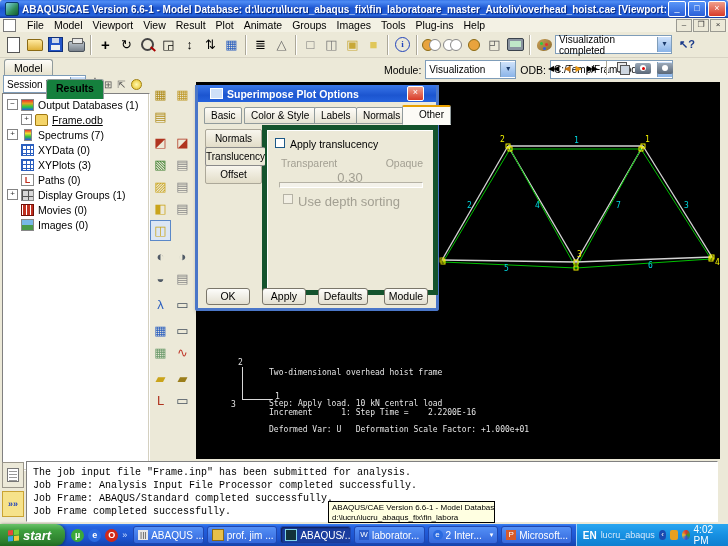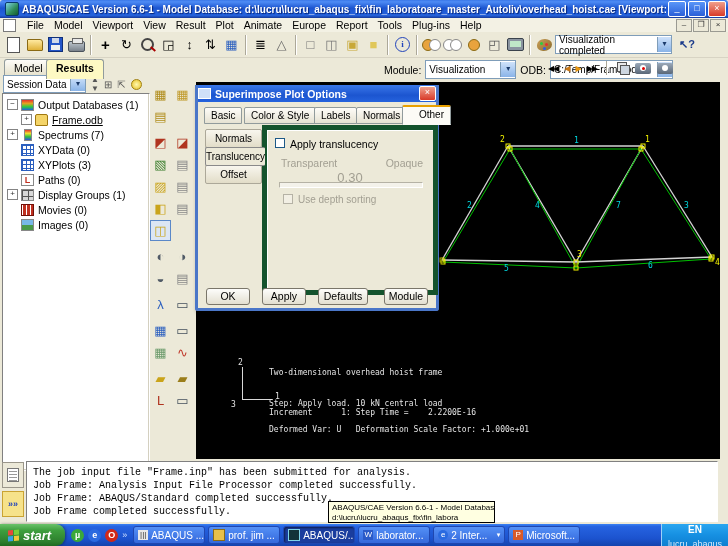--- a/index.html
+++ b/index.html
@@ -51,21 +51,21 @@
   .palette-ic:before{content:"";position:absolute;left:3px;top:3px;width:3px;height:3px;border-radius:50%;background:#2ecc40;box-shadow:5px 1px 0 #e83030,3px 5px 0 #3060e8;}
   .combo{height:17px;background:#fff;border:1px solid #7f9db9;display:flex;align-items:center;
     font-size:10px;padding-left:3px;}
   .combo .arrow{margin-left:auto;width:14px;height:15px;background:linear-gradient(#cfe2fa,#8ab4e8);
     border-left:1px solid #7f9db9;text-align:center;line-height:14px;font-size:8px;color:#1a3a6a;}
   
   #contextbar{left:0;top:58px;width:728px;height:24px;}
   .wtab{position:absolute;top:1px;height:17px;padding:0 9px;line-height:17px;font-size:10.5px;
     border:1px solid #919b9c;border-bottom:none;border-radius:3px 3px 0 0;
     background:linear-gradient(#fdfcf8,#e4dfc8);}
-  .wtab.active{background:#fef9c3;height:19px;z-index:2;font-weight:bold;}
+  .wtab.active{background:#15803d;height:19px;z-index:2;font-weight:bold;margin-top:20px;}
   #modulebar{position:absolute;left:384px;top:2px;display:flex;align-items:center;gap:4px;}
   #animctrl{position:absolute;left:548px;top:3px;display:flex;align-items:center;gap:6px;}
   .anim-g{font-size:8px;letter-spacing:-1px;}
   .cam{width:16px;height:11px;background:linear-gradient(#9aa8b8,#5a6878);border-radius:2px;position:relative;}
   .cam:before{content:"";position:absolute;left:5px;top:2px;width:6px;height:6px;border-radius:50%;background:#fff;}
   .cam.rec:after{content:"";position:absolute;left:7px;top:4px;width:3px;height:3px;border-radius:50%;background:#d00;}
   .copy-ic{width:12px;height:12px;position:relative;}
   .copy-ic:before,.copy-ic:after{content:"";position:absolute;width:8px;height:8px;background:#e8e8e8;border:1px solid #555;}
   .copy-ic:after{left:3px;top:3px;background:#cdd6e0;}
   
@@ -101,21 +101,21 @@
   .tbx.hl{border:1px solid #5a88c8;background:#dce6f4;box-sizing:border-box;}
   .tbx.gap{margin-top:4px;}
   
   #viewport{left:196px;top:82px;width:524px;height:377px;background:#000;overflow:hidden;}
   .vtext{position:absolute;color:#e4e4e4;font-family:"DejaVu Sans Mono",monospace;font-size:8px;white-space:pre;}
   .triad-line{position:absolute;background:#d8d8d8;}
   
   #dialog{left:195px;top:85px;width:238px;height:223px;background:#ece9d8;
     border:3px solid #4a76c8;border-top:none;border-radius:0 0 3px 3px;z-index:20;box-shadow:2px 2px 4px rgba(0,0,0,.45);}
   #dlg-title{height:17px;background:linear-gradient(180deg,#3a77e8,#1c55d0 60%,#2563dd);display:flex;
-    align-items:center;padding:0 0;}
+    align-items:center;padding:0 12px;}
   #dlg-icon{width:11px;height:9px;background:#cfe0f8;border:1px solid #fff;margin-right:4px;}
   #dlg-title-text{color:#fff;font-weight:bold;font-size:10.5px;flex:1;}
   #dlg-close{width:15px;height:13px;background:linear-gradient(#f0a08c,#d83a28);border:1px solid #fff;
     border-radius:2px;color:#fff;font-size:9px;line-height:11px;text-align:center;}
   .dtab{position:absolute;height:15px;line-height:15px;padding:0 6px;font-size:10px;top:22px;
     border:1px solid #919b9c;background:linear-gradient(#fdfcf8,#e6e2d2);border-radius:2px 2px 0 0;}
   .dtab.active{height:17px;top:20px;background:#fcfbf6;border-bottom-color:#fcfbf6;z-index:3;
     border-top:2px solid #e8a000;padding-left:16px;}
   .stab{position:absolute;left:7px;width:55px;height:17px;line-height:17px;text-align:center;font-size:10px;
     border:1px solid #aca899;background:linear-gradient(#f8f6ee,#e2ddc8);border-radius:2px;}
@@ -153,21 +153,21 @@
   .flag i{display:block;}
   #quick{display:flex;align-items:center;gap:4px;margin:0 6px;}
   .ql{width:13px;height:13px;border-radius:50%;color:#fff;font-size:9px;line-height:13px;text-align:center;font-weight:bold;}
   #tasks{display:flex;gap:3px;flex:1;margin-right:4px;}
   .task{height:18px;flex:1;max-width:72px;min-width:0;border-radius:3px;display:flex;align-items:center;gap:3px;
     padding:0 4px;color:#fff;font-size:10px;white-space:nowrap;overflow:hidden;
     background:linear-gradient(#5490f6,#3468dc);border:1px solid #1f47b0;box-sizing:border-box;}
   .task.active{background:#1a3d9e;box-shadow:inset 1px 1px 2px rgba(0,0,0,.5);}
   .tic{width:10px;height:10px;flex:none;font-size:8px;line-height:10px;text-align:center;color:#fff;}
   #tray{height:22px;background:linear-gradient(180deg,#2aa6f0 0%,#1690e2 50%,#0f7fd0 100%);
-    border-left:1px solid #9ed0f8;display:flex;align-items:center;gap:4px;padding:0 6px;color:#fff;flex-direction:column;}
+    border-left:1px solid #9ed0f8;display:flex;align-items:center;gap:4px;padding:0 6px;color:#fff;}
   .tray-ic{width:10px;height:10px;border-radius:50%;font-size:8px;line-height:10px;text-align:center;}
 </style>
 </head>
 <body>
 
 <div id="screen">
 
   <div id="titlebar" class="abs">
     <div id="app-icon"></div>
     <div id="title-text">ABAQUS/CAE Version 6.6-1 - Model Database: d:\lucru\lucru_abaqus_fix\fin_laboratoare_master_Autoliv\overhead_hoist.cae [Viewport: 1]</div>
@@ -178,22 +178,22 @@
 
   <div id="menubar" class="abs">
     <div id="child-icon"></div>
     <span class="menu-item">File</span>
     <span class="menu-item">Model</span>
     <span class="menu-item">Viewport</span>
     <span class="menu-item">View</span>
     <span class="menu-item">Result</span>
     <span class="menu-item">Plot</span>
     <span class="menu-item">Animate</span>
-    <span class="menu-item">Europe</span>
-    <span class="menu-item">Report</span>
+    <span class="menu-item">Groups</span>
+    <span class="menu-item">Images</span>
     <span class="menu-item">Tools</span>
     <span class="menu-item">Plug-ins</span>
     <span class="menu-item">Help</span>
     <div id="menu-right">
       <div class="mini-btn">–</div>
       <div class="mini-btn">❐</div>
       <div class="mini-btn">×</div>
     </div>
   </div>
 
@@ -502,21 +502,21 @@
     <div class="stab" style="top:80px">Offset</div>
 
     <div id="dlg-panel">
       <span class="cb" style="position:absolute;left:8px;top:8px"></span>
       <span style="position:absolute;left:23px;top:8px;font-size:10.5px">Apply translucency</span>
       <span class="gray" style="position:absolute;left:14px;top:27px;font-size:10.5px">Transparent</span>
       <span class="gray" style="position:absolute;right:10px;top:27px;font-size:10.5px">Opaque</span>
       <span class="gray" style="position:absolute;left:0;right:0;top:40px;text-align:center;font-size:13px">0.30</span>
       <div class="slider"></div>
       <span class="cb dis" style="position:absolute;left:16px;top:64px"></span>
-      <span class="gray" style="position:absolute;left:31px;top:64px;font-size:10px">Use depth sorting</span>
+      <span class="gray" style="position:absolute;left:31px;top:64px;font-size:13px">Use depth sorting</span>
     </div>
 
     <div class="dbtn" style="left:8px;width:44px">OK</div>
     <div class="dbtn" style="left:64px;width:44px">Apply</div>
     <div class="dbtn" style="left:120px;width:50px">Defaults</div>
     <div class="dbtn" style="left:186px;width:44px">Module</div>
   </div>
 
   <div id="msgicons" class="abs">
     <div class="micon">

